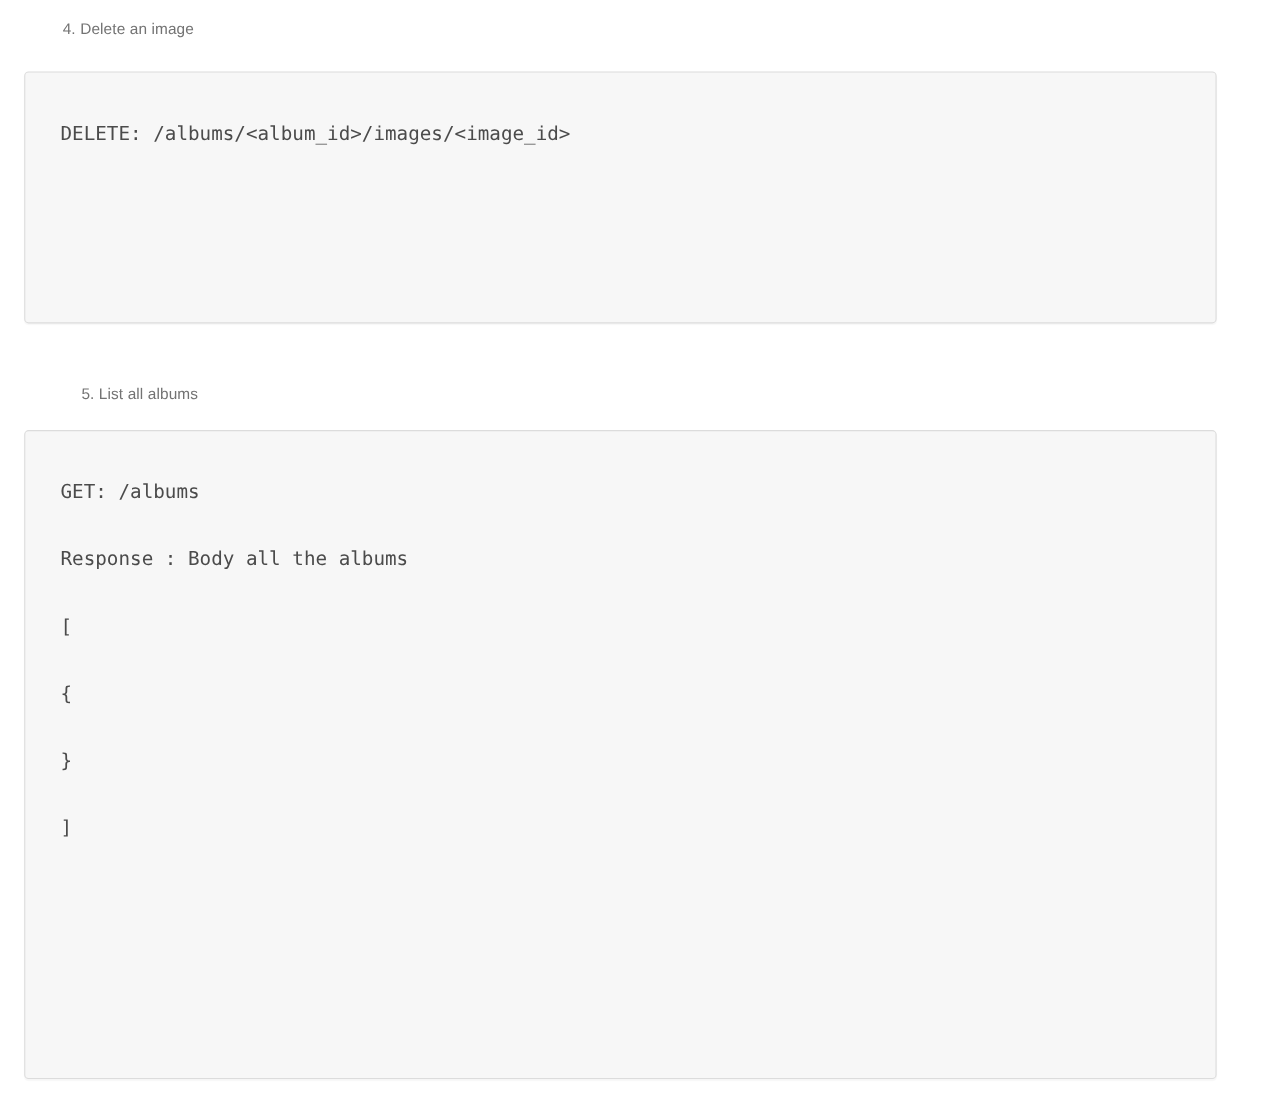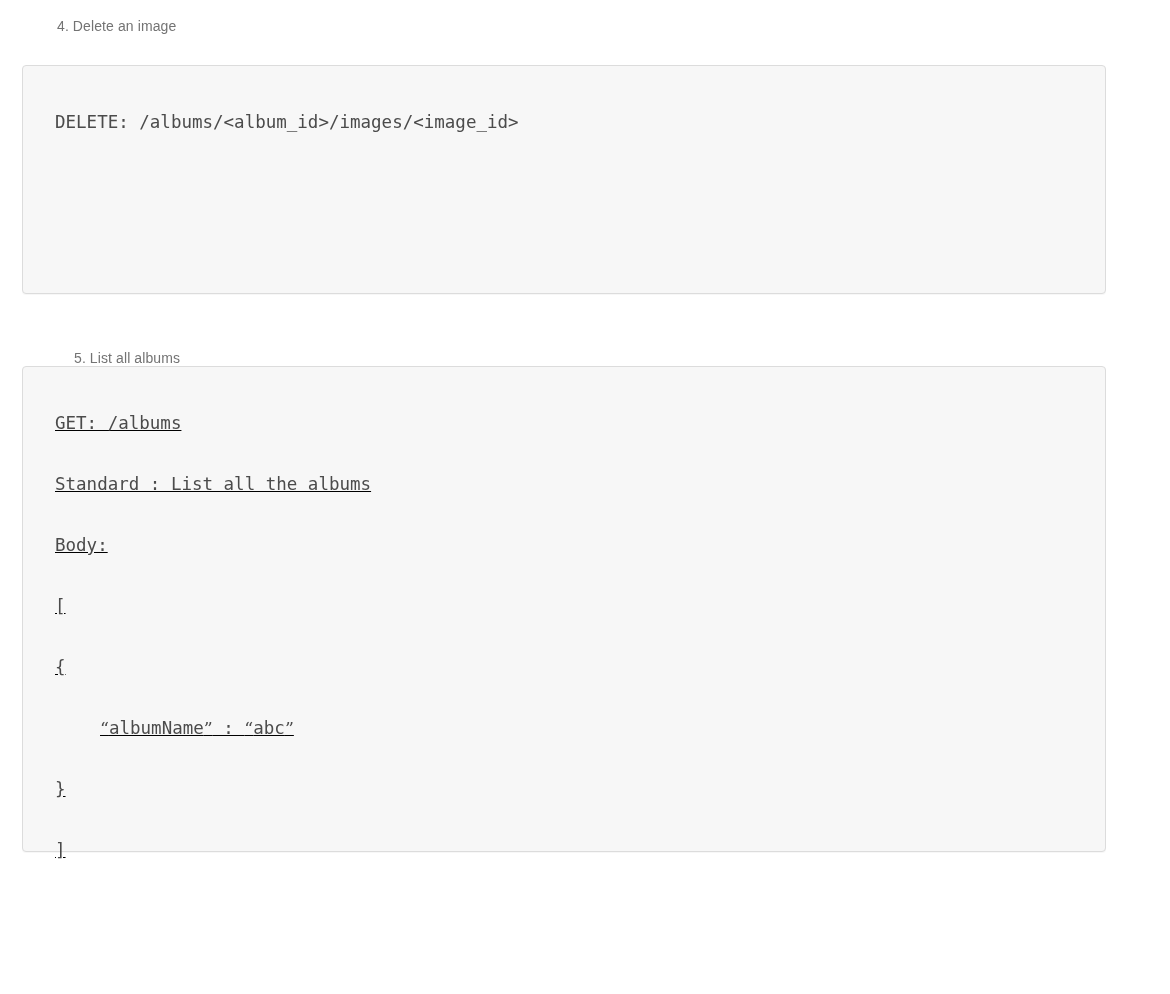--- a/index.html
+++ b/index.html
@@ -64,21 +64,21 @@
   
   .q {
     font-family: "DejaVu Serif", "Liberation Serif", serif;
     font-size: 17.5px;
   }
 
   
   #heading-4        { position: absolute; left: 57px;  top: 17px;  }
   #block-delete     { position: absolute; left: 22px;  top: 65px;  width: 1084px; height: 229px; }
   #heading-5        { position: absolute; left: 74px;  top: 325px; margin-top: 24px; }
-  #block-list       { position: absolute; left: 22px;  top: 366px; width: 1084px; height: 486px; text-decoration: underline; }
+  #block-list       { position: absolute; left: 22px;  top: 391px; width: 1084px; height: 590px; }
 
   #block-delete .code-line { line-height: 61px; }
   #block-list   .code-line { line-height: 61px; }
 </style>
 </head>
 <body>
 
 <div class="page">
 
   <h3 class="section-heading" id="heading-4">4. Delete an image</h3>
@@ -89,29 +89,27 @@
 
 
   </div>
 
   <h3 class="section-heading" id="heading-5">5. List all albums</h3>
 
   <div class="code-block" id="block-list">
 
     <div class="code-line">GET: /albums</div>
 
-    <div class="code-line">Standard : List all the albums</div>
+    <div class="code-line">Response : Body all the albums</div>
 
-    <div class="code-line">Body:</div>
 
     <div class="code-line">[</div>
 
     <div class="code-line">{</div>
 
 
-    <div class="code-line indent-1"><span class="q">“</span>albumName<span class="q">”</span> : <span class="q">“</span>abc<span class="q">”</span></div>
 
     <div class="code-line">}</div>
 
     <div class="code-line">]</div>
   </div>
 
 </div>
 
 </body></html>

